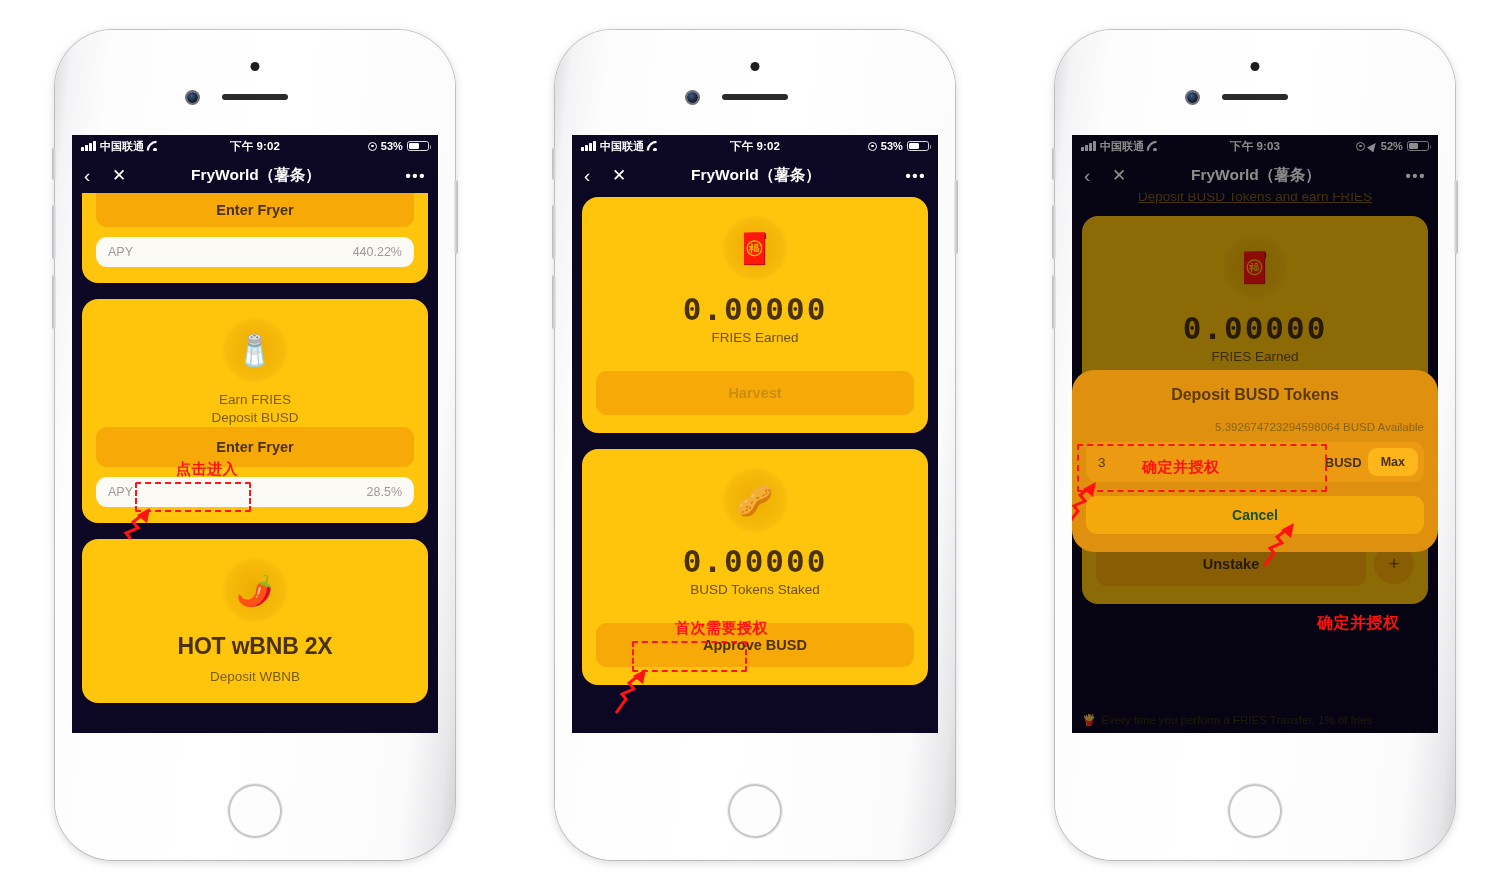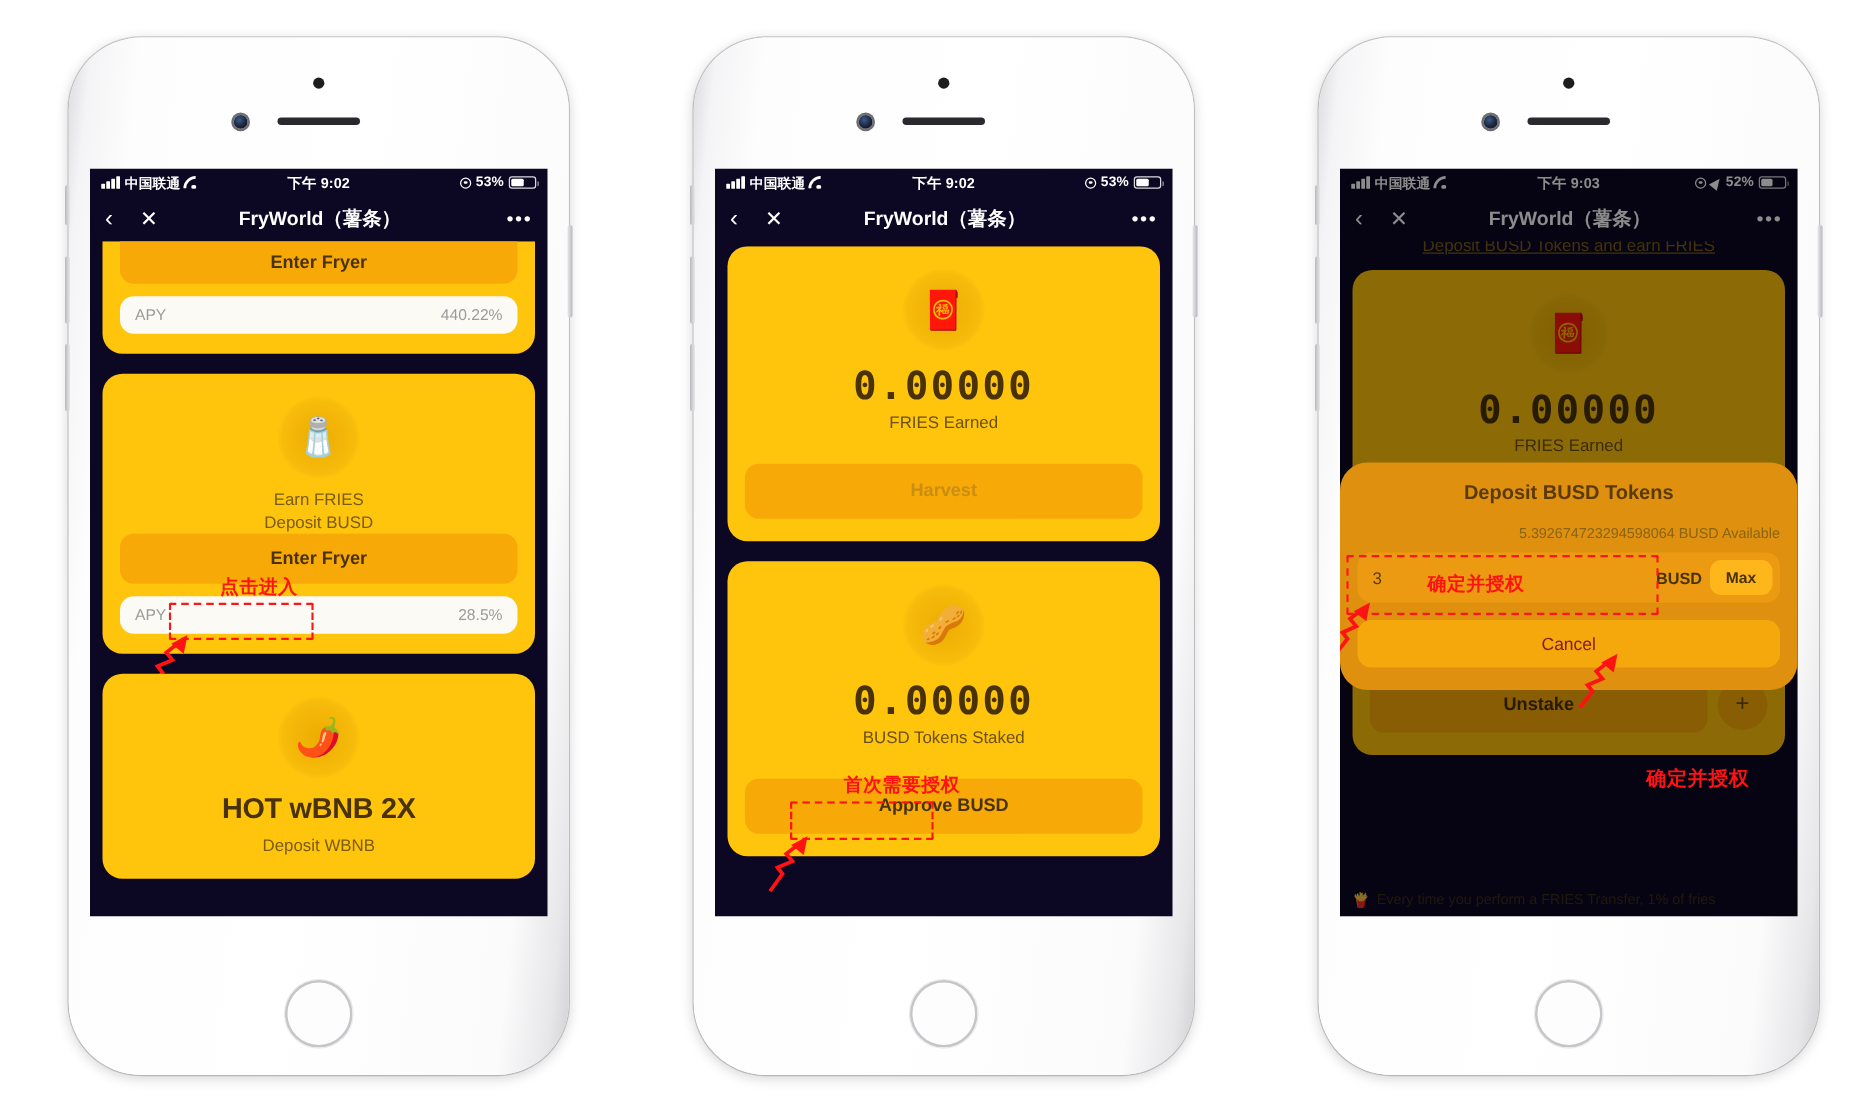--- a/index.html
+++ b/index.html
@@ -149,21 +149,21 @@
     display:flex; align-items:center; padding:0 6px 0 12px; gap:6px;
   }
   .mi-val { font-size:13.5px; color:#5a3a05; flex:0 0 auto; }
   .mi-mid { flex:1; text-align:center; }
   .mi-unit { font-size:13px; font-weight:700; color:#4a3208; }
   .mi-max { background:#ffb61a; border-radius:9px; padding:7px 13px;
             font-size:12.5px; font-weight:700; color:#4a3208; cursor:pointer; }
   .modal-btns { display:flex; gap:12px; margin-top:14px; }
   .modal-btn { flex:1; background:#f5a80c; border-radius:11px; height:38px;
     display:flex;align-items:center;justify-content:center;
-    font-size:14px;font-weight:400;color:#7f1d1d;cursor:pointer;}
+    font-size:14px;font-weight:700;color:#14532d;cursor:pointer;}
 
   .footer-note { position:absolute; left:10px; right:10px; bottom:6px;
     font-size:11.5px; color:#3a2f18; display:flex; align-items:center; gap:5px; }
   .scrolltext { font-size:13.5px; color:#7a5c14; text-align:center; }
 </style>
 </head>
 <body>
 
 <div class="stage">
 

